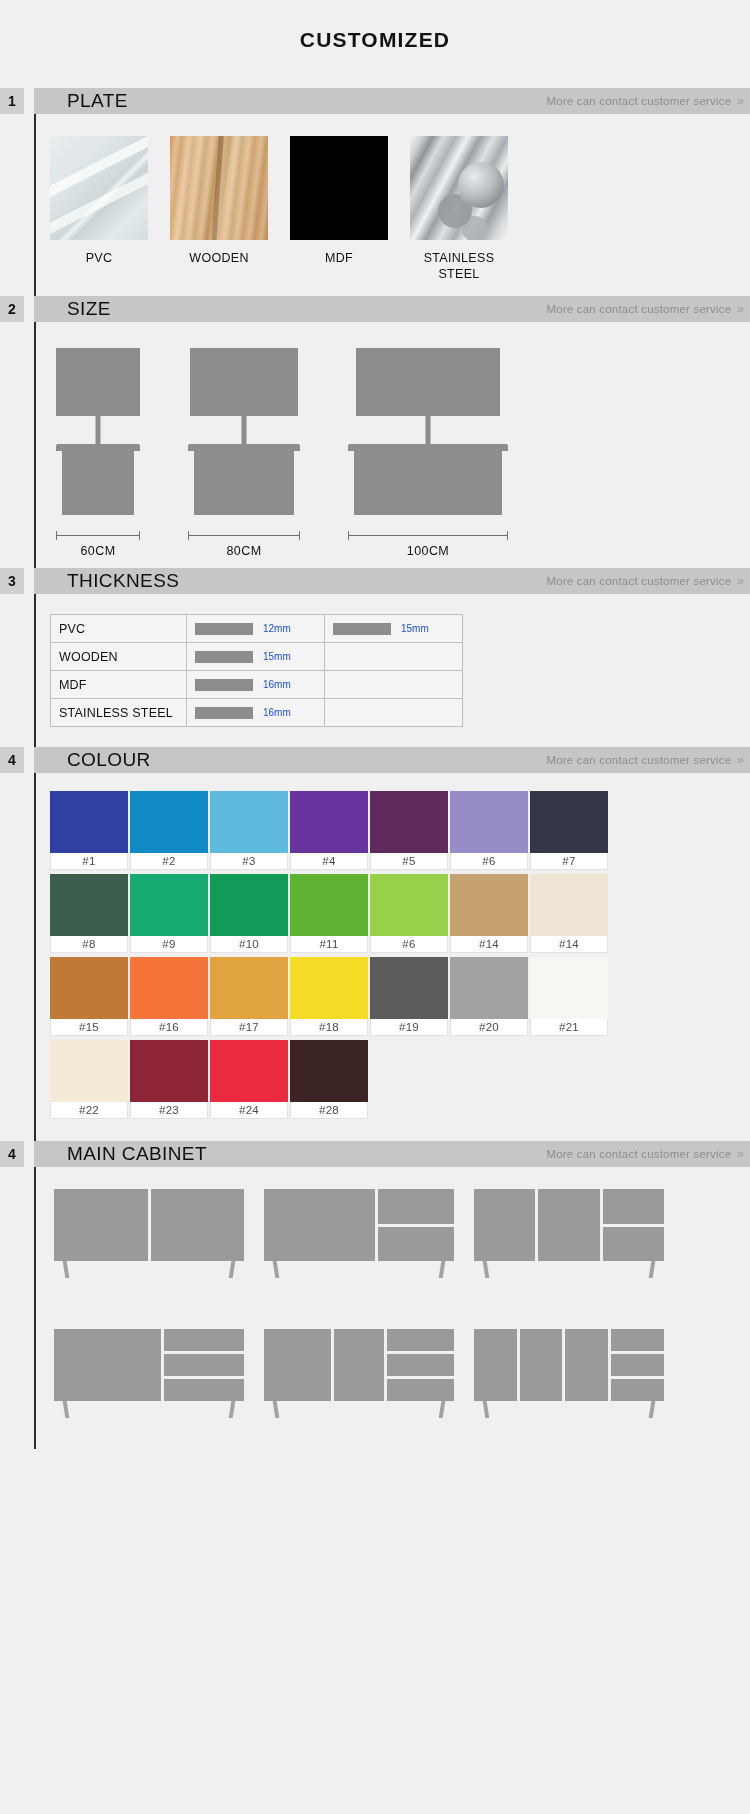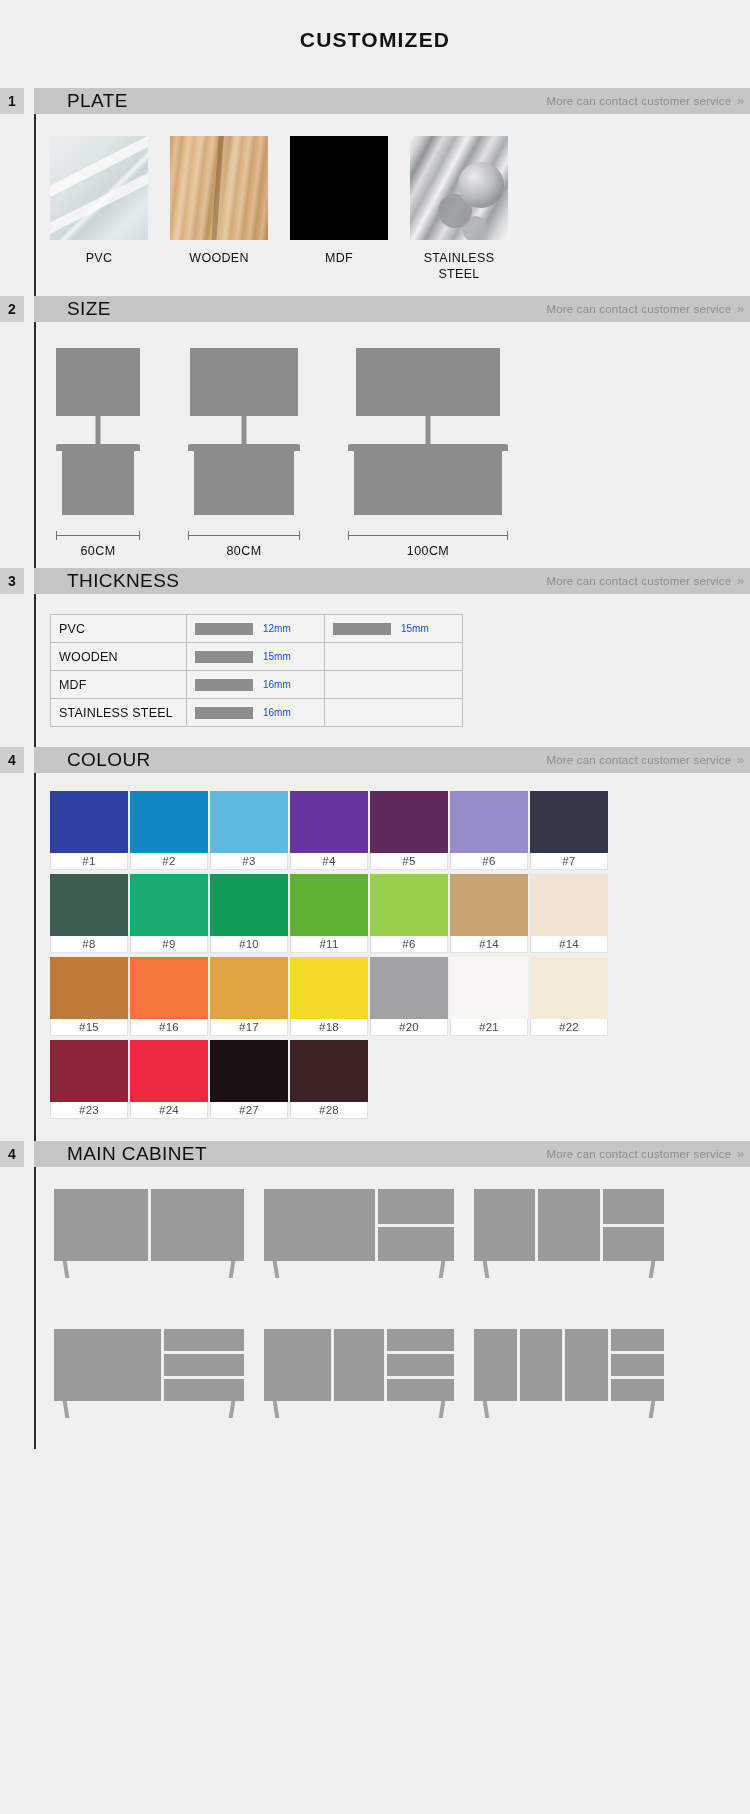--- a/index.html
+++ b/index.html
@@ -504,42 +504,42 @@
           </div>
           <div class="sw">
             <div class="sw-chip" style="background: rgb(224, 163, 64);"></div>
             <div class="sw-label">#17</div>
           </div>
           <div class="sw">
             <div class="sw-chip" style="background: rgb(244, 219, 38);"></div>
             <div class="sw-label">#18</div>
           </div>
           <div class="sw">
+            <div class="sw-chip" style="background: rgb(91, 91, 91);"></div>
+            <div class="sw-label">#19</div>
+          </div>
+          <div class="sw">
             <div class="sw-chip" style="background: rgb(160, 162, 163);"></div>
             <div class="sw-label">#20</div>
           </div>
           <div class="sw">
             <div class="sw-chip" style="background: rgb(247, 246, 242);"></div>
             <div class="sw-label">#21</div>
           </div>
           <div class="sw">
             <div class="sw-chip" style="background: rgb(244, 234, 216);"></div>
             <div class="sw-label">#22</div>
           </div>
           <div class="sw">
             <div class="sw-chip" style="background: rgb(142, 36, 55);"></div>
             <div class="sw-label">#23</div>
           </div>
           <div class="sw">
             <div class="sw-chip" style="background: rgb(234, 43, 63);"></div>
             <div class="sw-label">#24</div>
-          </div>
-          <div class="sw">
-            <div class="sw-chip" style="background: rgb(26, 17, 16);"></div>
-            <div class="sw-label">#27</div>
           </div>
           <div class="sw">
             <div class="sw-chip" style="background: rgb(59, 36, 35);"></div>
             <div class="sw-label">#28</div>
           </div>
         </div>
     </div>
   </div>
 </div>
 

